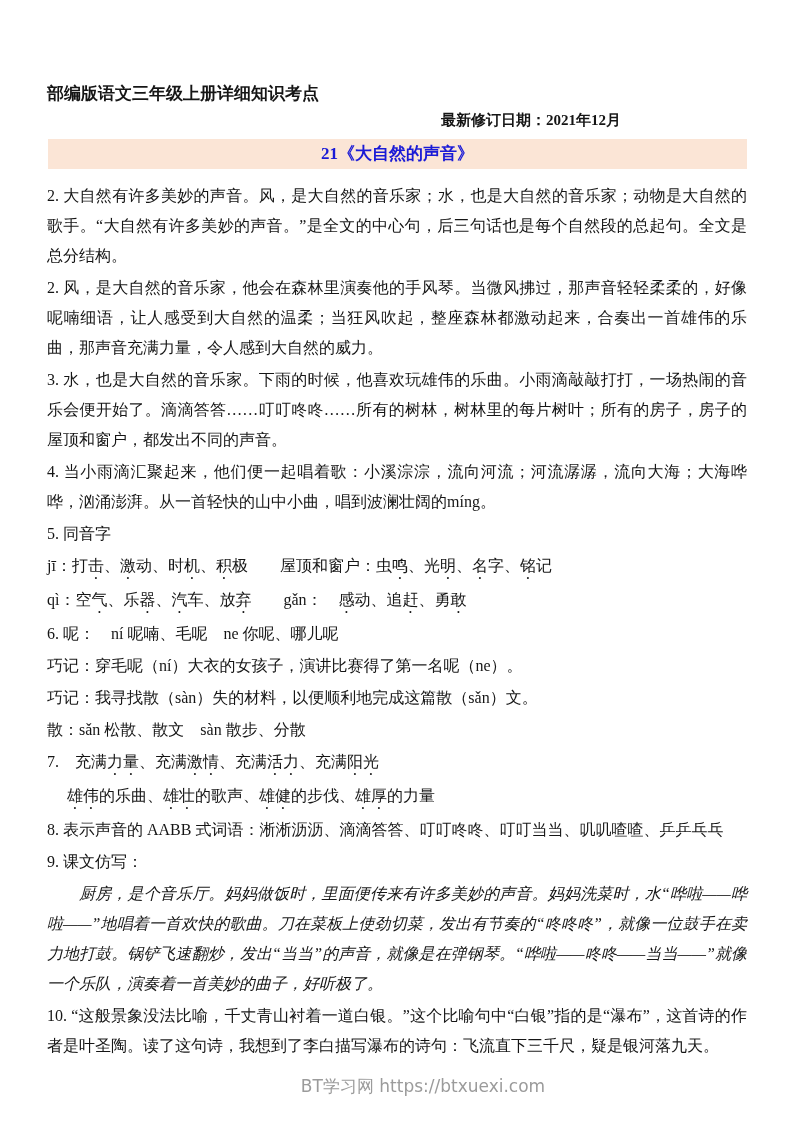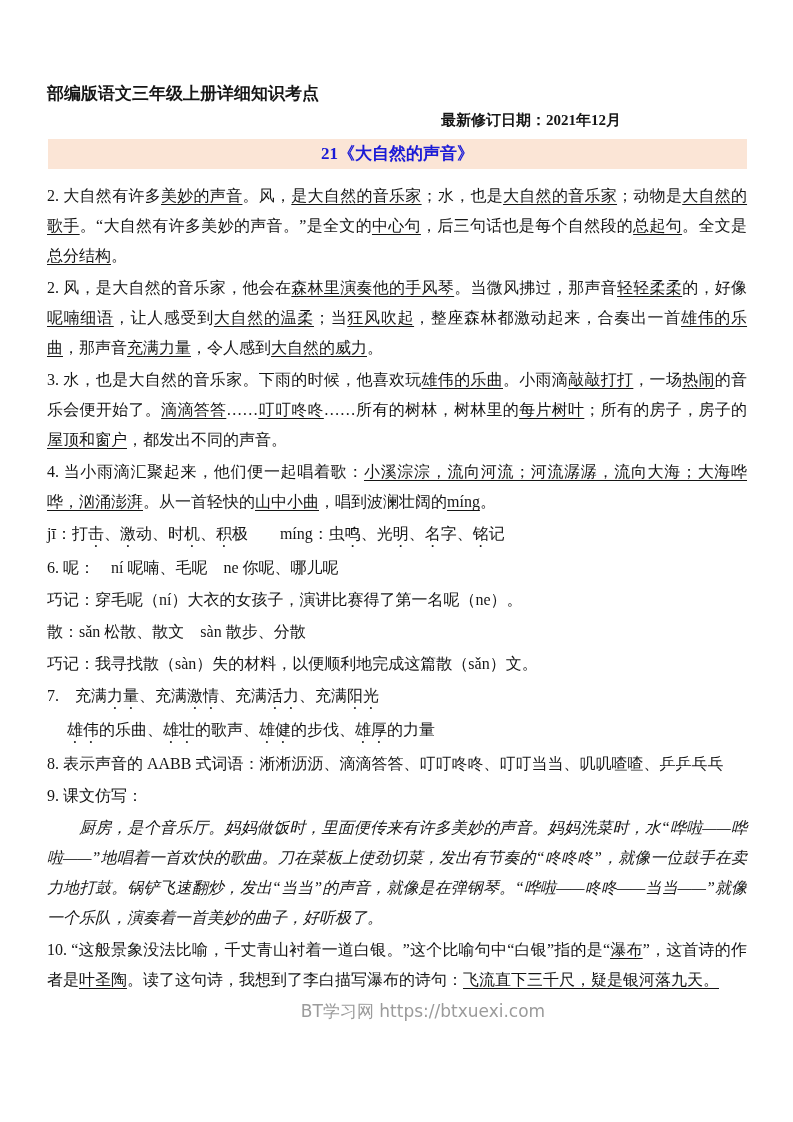--- a/index.html
+++ b/index.html
@@ -32,57 +32,58 @@
 
   .content .para {
     font-size: 16px; line-height: 30px;
     text-align: justify; text-justify: inter-ideograph;
     margin: 0 0 2px 0;
   }
   .para.indent { text-indent: 2em; font-style: italic; }
   .para.line2 { padding-left: 20px; }
 
   .u {
-    text-decoration: underline;
     text-underline-offset: 3px;
     text-decoration-thickness: 1px;
     text-decoration-skip-ink: none;
   }
   .dot {
     -webkit-text-emphasis: filled dot #151515;
     -webkit-text-emphasis-position: under right;
     text-emphasis: filled dot #151515;
     text-emphasis-position: under right;
   }
 
   .footer {
-    margin-top: 5px;
+    margin-top: 14px;
     text-align: center; position: relative; left: 26px;
     color: #9b9b9b;
     font-family: "DejaVu Sans", "Liberation Sans", sans-serif;
     font-size: 17px;
   }
 </style>
 </head>
 <body>
 
 <div class="page">
   <h1 class="doc-title">部编版语文三年级上册详细知识考点</h1>
   <div class="date-line">最新修订日期：2021年12月</div>
   <div class="banner">21《大自然的声音》</div>
   <div class="content">
       <div class="para"><span>2. 大自然有许多</span><span class="u">美妙的声音</span><span>。风，</span><span class="u">是大自然的音乐家</span><span>；水，也是</span><span class="u">大自然的音乐家</span><span>；动物是</span><span class="u">大自然的歌手</span><span>。“大自然有许多美妙的声音。”是全文的</span><span class="u">中心句</span><span>，后三句话也是每个自然段的</span><span class="u">总起句</span><span>。全文是</span><span class="u">总分结构</span><span>。</span></div>
       <div class="para"><span>2. 风，是大自然的音乐家，他会在</span><span class="u">森林里演奏他的手风琴</span><span>。当微风拂过，那声音</span><span class="u">轻轻柔柔</span><span>的，好像</span><span class="u">呢喃细语</span><span>，让人感受到</span><span class="u">大自然的温柔</span><span>；当</span><span class="u">狂风吹起</span><span>，整座森林都激动起来，合奏出一首</span><span class="u">雄伟的乐曲</span><span>，那声音</span><span class="u">充满力量</span><span>，令人感到</span><span class="u">大自然的威力</span><span>。</span></div>
       <div class="para"><span>3. 水，也是大自然的音乐家。下雨的时候，他喜欢玩</span><span class="u">雄伟的乐曲</span><span>。小雨滴</span><span class="u">敲敲打打</span><span>，一场</span><span class="u">热闹</span><span>的音乐会便开始了。</span><span class="u">滴滴答答</span><span>……</span><span class="u">叮叮咚咚</span><span>……所有的树林，树林里的</span><span class="u">每片树叶</span><span>；所有的房子，房子的</span><span class="u">屋顶和窗户</span><span>，都发出不同的声音。</span></div>
       <div class="para"><span>4. 当小雨滴汇聚起来，他们便一起唱着歌：</span><span class="u">小溪淙淙，流向河流；河流潺潺，流向大海；大海哗哗，汹涌澎湃</span><span>。从一首轻快的</span><span class="u">山中小曲</span><span>，唱到波澜壮阔的</span><span class="u">míng</span><span>。</span></div>
-      <div class="para"><span>jī：打</span><span class="dot">击</span><span>、</span><span class="dot">激</span><span>动、时</span><span class="dot">机</span><span>、</span><span class="dot">积</span><span>极　　míng：虫</span><span class="dot">鸣</span><span>、光</span><span class="dot">明</span><span>、</span><span class="dot">名</span><span>字、</span><span class="dot">铭</span><span>记</span></div>
+      <div class="para"><span>5. 同音字</span></div>
+      <div class="para"><span>jī：打</span><span class="dot">击</span><span>、</span><span class="dot">激</span><span>动、时</span><span class="dot">机</span><span>、</span><span class="dot">积</span><span>极　　屋顶和窗户：虫</span><span class="dot">鸣</span><span>、光</span><span class="dot">明</span><span>、</span><span class="dot">名</span><span>字、</span><span class="dot">铭</span><span>记</span></div>
+      <div class="para"><span>qì：空</span><span class="dot">气</span><span>、乐</span><span class="dot">器</span><span>、</span><span class="dot">汽</span><span>车、放</span><span class="dot">弃</span><span>　　gǎn：　</span><span class="dot">感</span><span>动、追</span><span class="dot">赶</span><span>、勇</span><span class="dot">敢</span></div>
       <div class="para"><span>6. 呢：　ní 呢喃、毛呢　ne 你呢、哪儿呢</span></div>
       <div class="para"><span>巧记：穿毛呢（ní）大衣的女孩子，演讲比赛得了第一名呢（ne）。</span></div>
+      <div class="para"><span>巧记：我寻找散（sàn）失的材料，以便顺利地完成这篇散（sǎn）文。</span></div>
       <div class="para"><span>散：sǎn 松散、散文　sàn 散步、分散</span></div>
-      <div class="para"><span>巧记：我寻找散（sàn）失的材料，以便顺利地完成这篇散（sǎn）文。</span></div>
       <div class="para"><span>7.　充满</span><span class="dot">力量</span><span>、充满</span><span class="dot">激情</span><span>、充满</span><span class="dot">活力</span><span>、充满</span><span class="dot">阳光</span></div>
       <div class="para line2"><span class="dot">雄伟</span><span>的乐曲、</span><span class="dot">雄壮</span><span>的歌声、</span><span class="dot">雄健</span><span>的步伐、</span><span class="dot">雄厚</span><span>的力量</span></div>
       <div class="para"><span>8. 表示声音的 AABB 式词语：淅淅沥沥、滴滴答答、叮叮咚咚、叮叮当当、叽叽喳喳、乒乒乓乓</span></div>
       <div class="para"><span>9. 课文仿写：</span></div>
       <div class="para indent"><span>厨房，是个音乐厅。妈妈做饭时，里面便传来有许多美妙的声音。妈妈洗菜时，水“哗啦——哗啦——”地唱着一首欢快的歌曲。刀在菜板上使劲切菜，发出有节奏的“咚咚咚”，就像一位鼓手在卖力地打鼓。锅铲飞速翻炒，发出“当当”的声音，就像是在弹钢琴。“哗啦——咚咚——当当——”就像一个乐队，演奏着一首美妙的曲子，好听极了。</span></div>
       <div class="para"><span>10. “这般景象没法比喻，千丈青山衬着一道白银。”这个比喻句中“白银”指的是“</span><span class="u">瀑布</span><span>”，这首诗的作者是</span><span class="u">叶圣陶</span><span>。读了这句诗，我想到了李白描写瀑布的诗句：</span><span class="u">飞流直下三千尺，疑是银河落九天。</span></div>
     </div>
   <div class="footer">BT学习网 https://btxuexi.com</div>
 </div>
 

